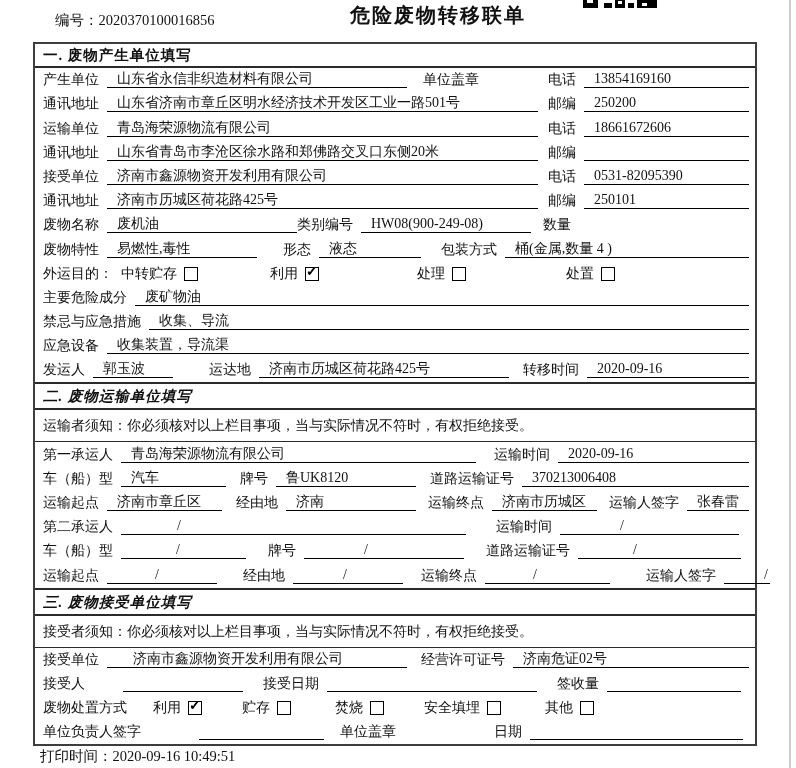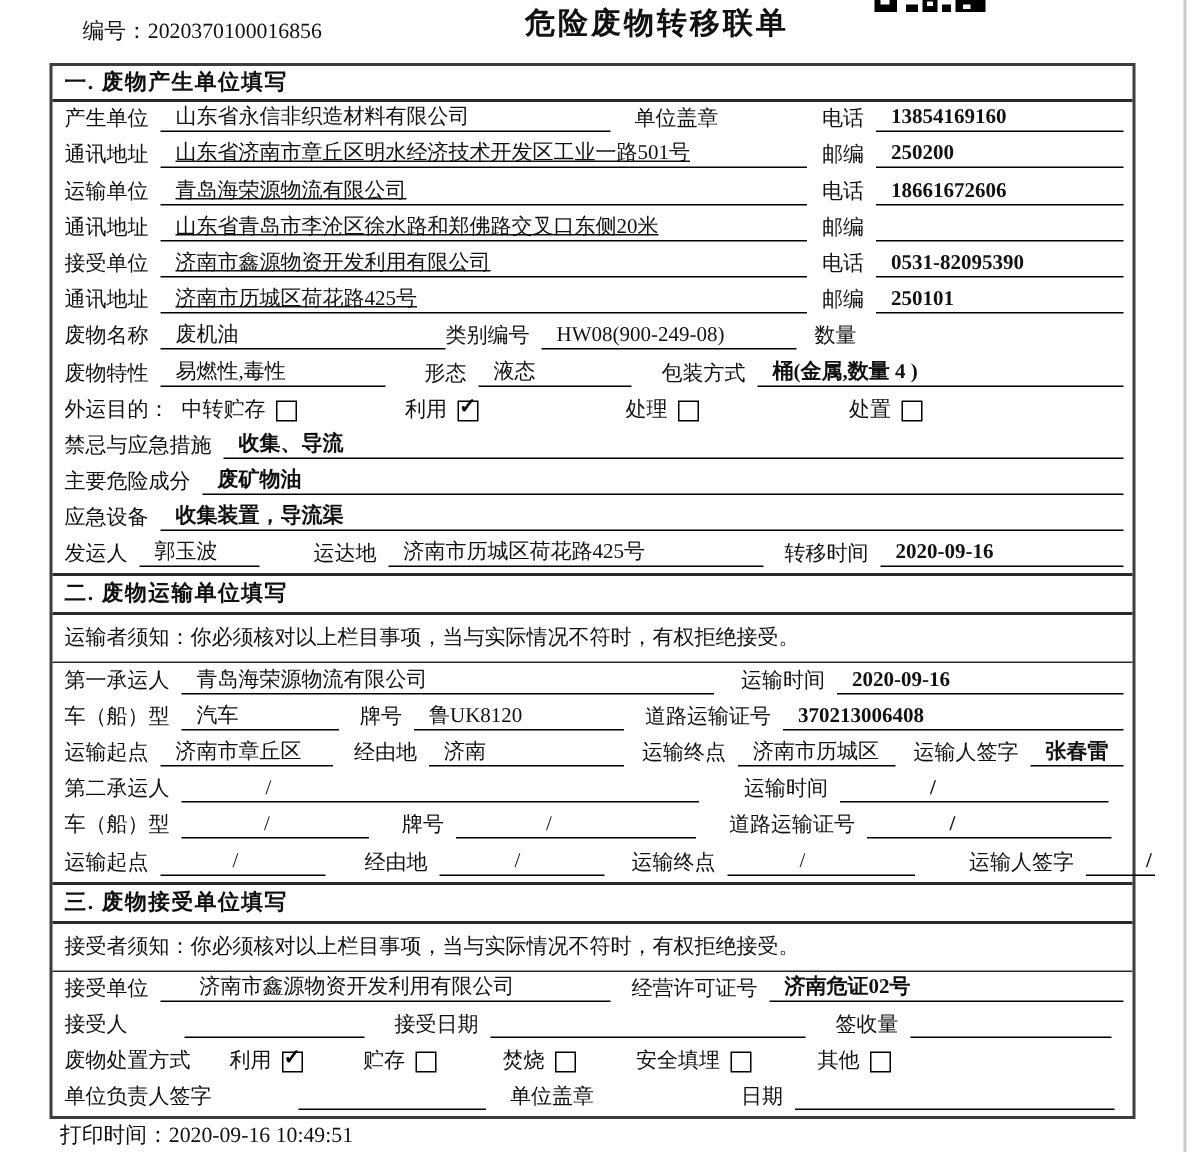--- a/index.html
+++ b/index.html
@@ -21,30 +21,30 @@
   .qr .q3h{left:35px;top:1px;width:4px;height:3px;background:#fff;}
   .qr .q4{left:45px;top:3px;width:6px;height:5px;}
   .qr .q5{left:54px;top:0;width:20px;height:8px;}
   .qr .q5h{left:59px;top:3px;width:5px;height:3px;background:#fff;}
   .page-edge{position:absolute;left:789px;top:0;width:2px;height:768px;background:#cccccc;}
 
   .form{position:absolute;left:33px;top:42px;width:724px;box-sizing:border-box;
         border:2px solid #3d3d3d;background:#fff;}
   .sec{font-weight:bold;font-size:14.5px;line-height:17px;padding:3px 8px 2px 8px;
        border-bottom:2px solid #2a2a2a;letter-spacing:1px;}
-  .sec.mid{border-top:2px solid #2a2a2a;padding:4px 8px 3px 8px;}
+  .sec.mid{border-top:2px solid #2a2a2a;padding:4px 8px 3px 8px;font-style:italic;}
   .notice{font-size:14px;line-height:17px;padding:7px 8px 7px 8px;border-bottom:1.5px solid #2a2a2a;white-space:nowrap;}
   .row{display:flex;align-items:flex-end;height:24.2px;box-sizing:border-box;
        padding:0 6px 4px 8px;white-space:nowrap;font-size:14px;line-height:16px;}
   .lb{flex:none;margin-right:8px;}
   .val{border-bottom:1px solid #000;padding:0 2px 0 10px;box-sizing:border-box;
        flex:none;overflow:visible;min-height:16px;}
-  .val.grow{flex:1 1 auto;font-weight:bold;}
+  .val.grow{flex:1 1 auto;}
   .lpart{width:505px;flex:none;display:flex;align-items:flex-end;}
-  .lpart .val.fill{flex:1 1 auto;margin-right:10px;text-decoration:underline;}
+  .lpart .val.fill{flex:1 1 auto;margin-right:10px;}
   .opt{display:flex;align-items:flex-end;flex:none;}
   .optlb{margin-right:7px;}
   .cb{display:inline-block;width:12px;height:12px;border:1px solid #000;
       position:relative;margin-bottom:1px;flex:none;background:#fff;}
   .cb.checked::before{content:"\2713";position:absolute;left:0px;top:-4px;
       font-size:14px;font-weight:bold;color:#000;}
   .print-time{position:absolute;left:40px;top:747px;font-size:14.5px;white-space:nowrap;}
 </style>
 </head>
 <body>
@@ -156,27 +156,27 @@
         <span class="optlb">处理</span>
         <span class="cb"></span>
       </span>
     <span class="opt" style="margin-left:100px">
         <span class="optlb">处置</span>
         <span class="cb"></span>
       </span>
   </div>
 
   <div class="row">
+    <span class="lb">主要危险成分</span>
+    <span class="val grow">废矿物油</span>
+  </div>
+
+  <div class="row">
     <span class="lb">禁忌与应急措施</span>
     <span class="val grow">收集、导流</span>
-  </div>
-
-  <div class="row">
-    <span class="lb">主要危险成分</span>
-    <span class="val grow">废矿物油</span>
   </div>
 
   <div class="row">
     <span class="lb">应急设备</span>
     <span class="val grow">收集装置，导流渠</span>
   </div>
 
   <div class="row">
     <span class="lb">发运人</span>
     <span class="val" style="width:80px">郭玉波</span>

